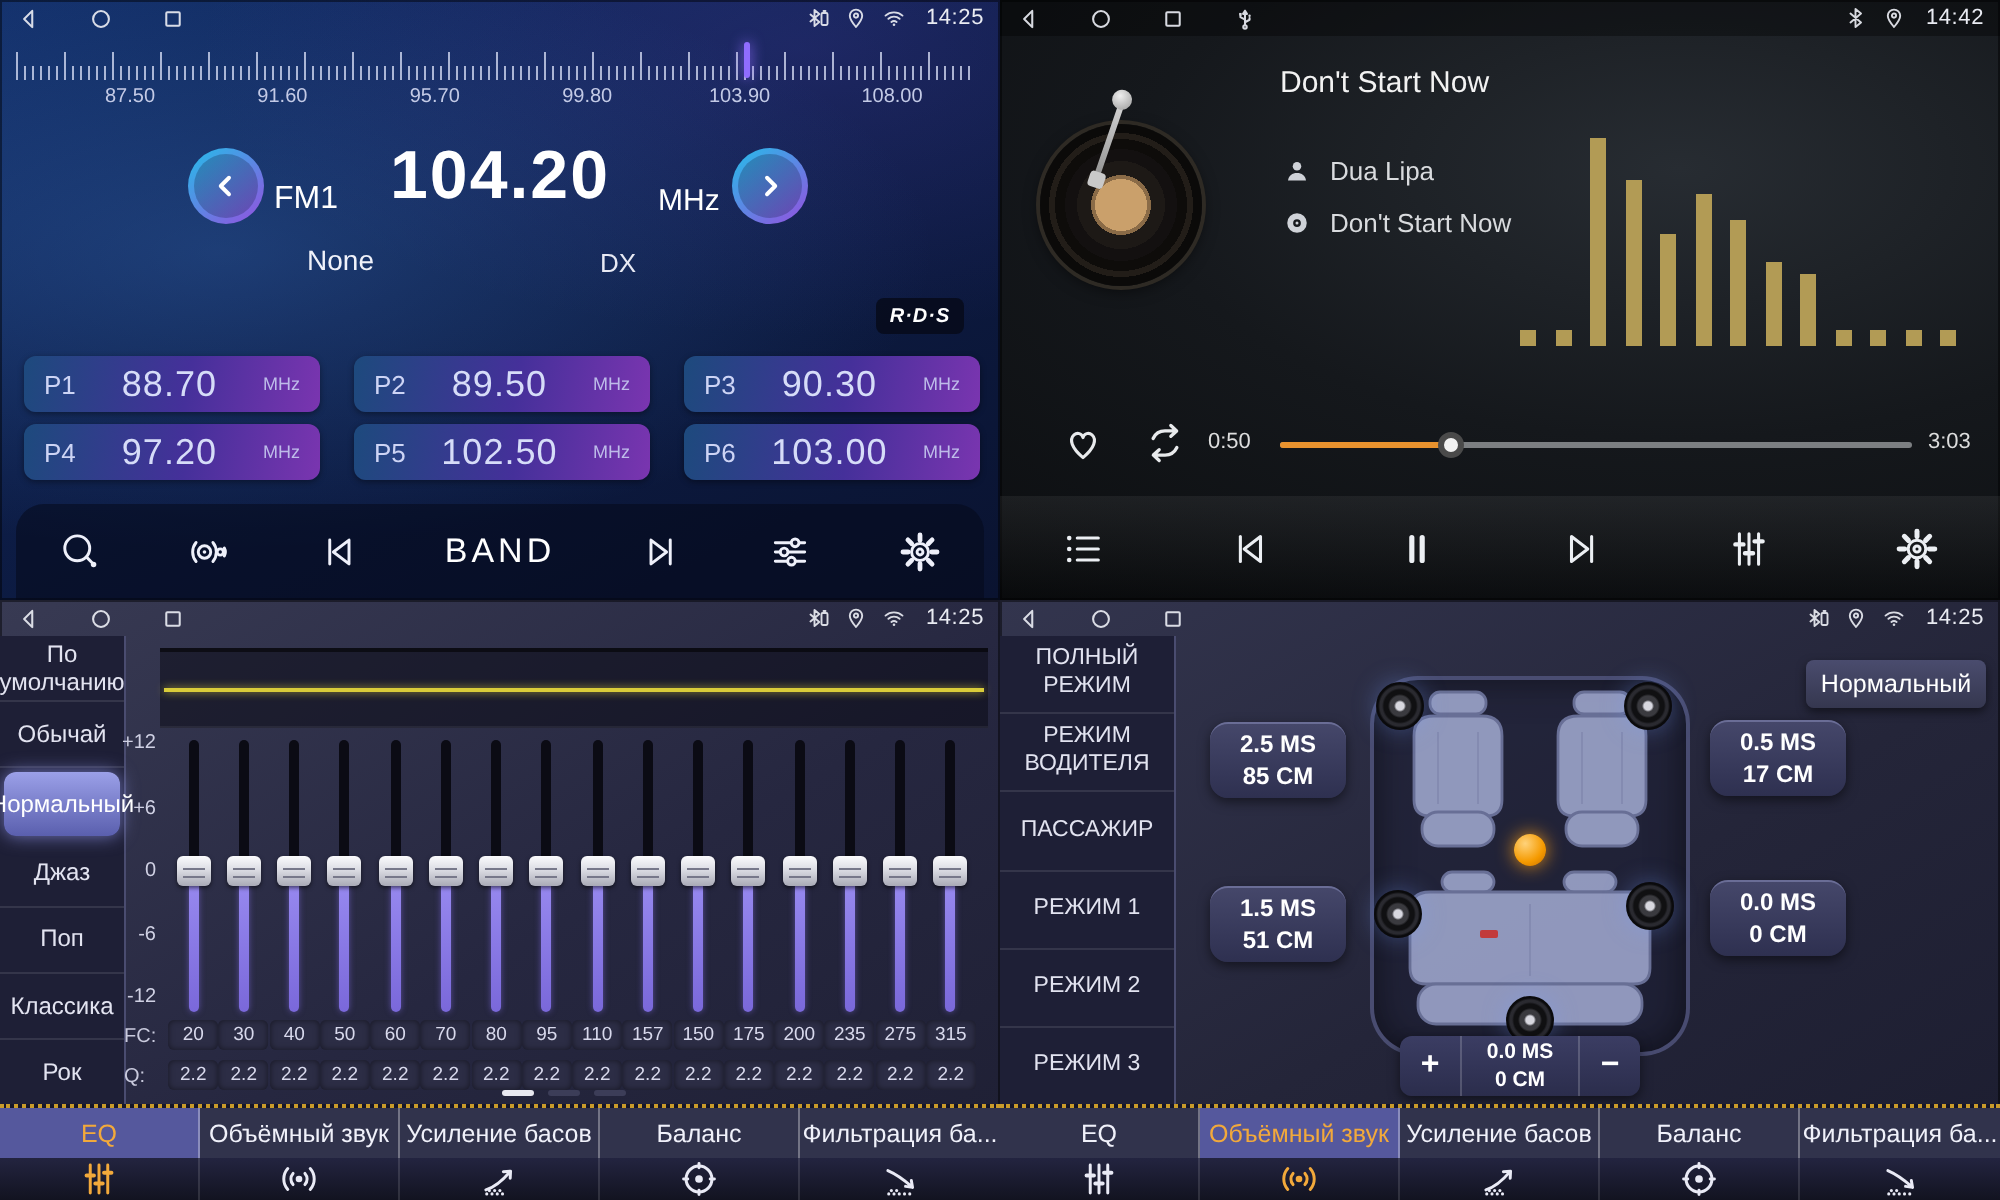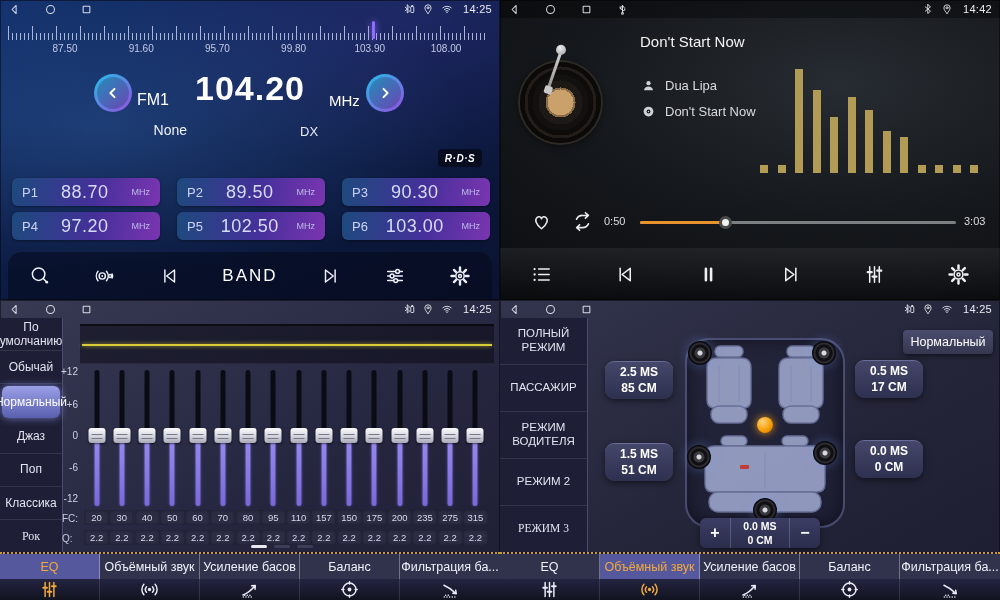--- a/index.html
+++ b/index.html
@@ -91,21 +91,21 @@
     display:flex;align-items:center;justify-content:space-around;}
 
   
   .side-list{position:absolute;left:0;top:18px;height:234px;background:#1e1f36;
     border-right:1px solid #4a4c70;display:flex;flex-direction:column;}
   #eq-presets{width:63px;} #sr-modes{width:88px;}
   .side-item{flex:1;display:flex;align-items:center;justify-content:center;text-align:center;
     color:#e2e3f0;border-bottom:1px solid rgba(255,255,255,.10);cursor:pointer;padding:0 3px;line-height:1.2;}
   #eq-presets .side-item{font-size:12px;}
   #sr-modes .side-item{font-size:11.5px;}
-  .side-item:last-child{border-bottom:none;font-family:Liberation Serif, serif;}
+  .side-item:last-child{border-bottom:none;}
   .side-item.selected{background:linear-gradient(180deg,#9ba0e8,#5a5fae);border-radius:6px;margin:2px;
     color:#fff;box-shadow:0 0 9px rgba(140,145,230,.75);border-bottom:none;}
   .curve-panel{position:absolute;left:80px;top:24px;width:414px;height:40px;background:rgba(8,8,18,.5);
     border-top:2px solid rgba(0,0,0,.55);border-bottom:1px solid rgba(255,255,255,.06);}
   .curve-line{position:absolute;left:2px;right:2px;top:18px;height:2px;background:#d9cc3a;
     box-shadow:0 0 4px rgba(217,204,58,.8);}
   .eq-scale span{position:absolute;left:52px;width:26px;text-align:right;font-size:10px;color:#d0d1e4;}
   .sliders{position:absolute;left:84px;top:70px;width:404px;height:136px;display:flex;}
   .slider-col{flex:1;position:relative;cursor:pointer;}
   .trk{position:absolute;left:50%;transform:translateX(-50%);width:5px;border-radius:3px;}
@@ -936,22 +936,23 @@
             <svg width="12" height="12" viewBox="0 0 24 24" fill="none" stroke="currentColor" stroke-width="1.9" stroke-linecap="round" stroke-linejoin="round" aria-hidden="true">
               <path d="M3.5 9.6a12.8 12.8 0 0 1 17 0M6.4 12.8a8.3 8.3 0 0 1 11.2 0M9.4 15.9a4.4 4.4 0 0 1 5.2 0"></path>
               <circle cx="12" cy="18.8" r="1.3" fill="currentColor" stroke="none"></circle>
             </svg>
           </span>
           <span class="sb-time">14:25</span>
         </div>
       </div>
     <div class="side-list" id="sr-modes">
         <div class="side-item">ПОЛНЫЙ РЕЖИМ</div>
+        <div class="side-item">РЕЖИМ ВОДИТЕЛЯ</div>
         <div class="side-item">ПАССАЖИР</div>
-        <div class="side-item">РЕЖИМ ВОДИТЕЛЯ</div>
+        <div class="side-item">РЕЖИМ 1</div>
         <div class="side-item">РЕЖИМ 2</div>
         <div class="side-item">РЕЖИМ 3</div>
       </div>
     <button class="profile-btn">Нормальный</button>
 
     <button class="delay-btn" id="delay-fl">
       <span>2.5 MS</span>
       <span>85 CM</span>
     </button>
     <button class="delay-btn" id="delay-rl">

